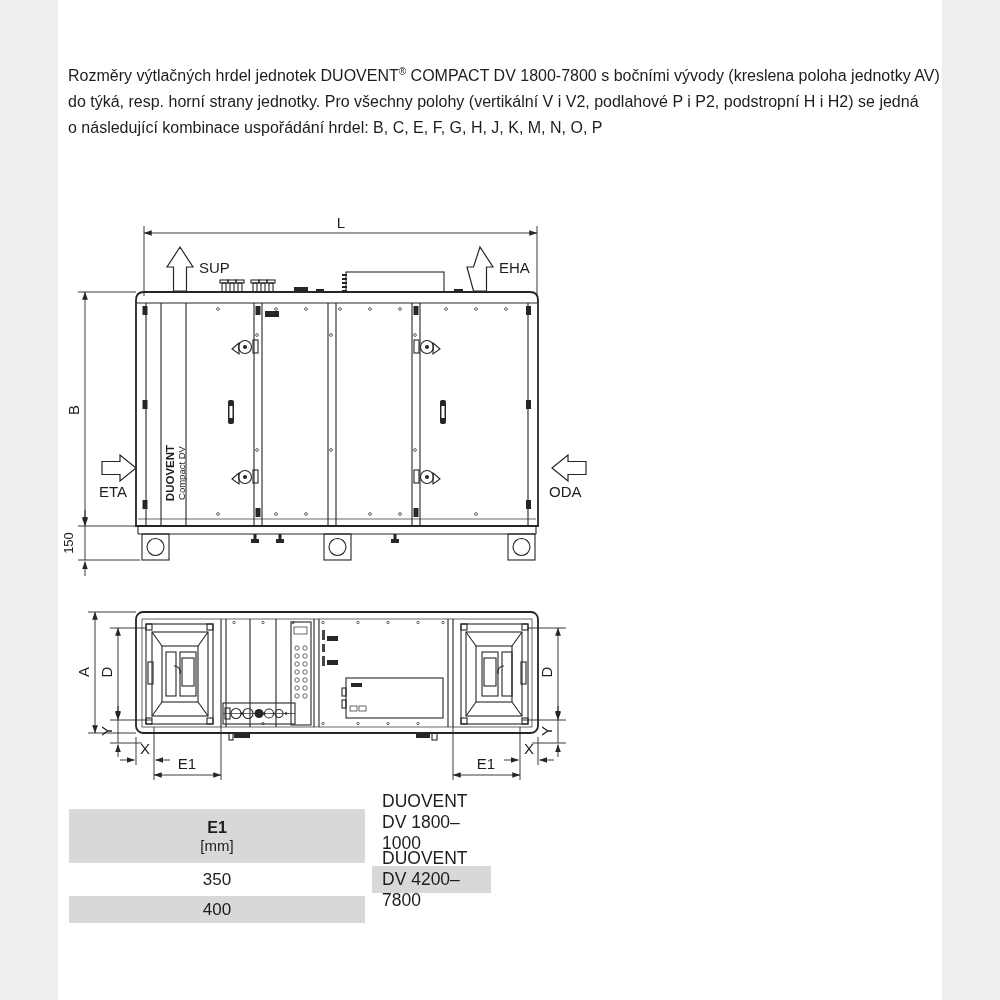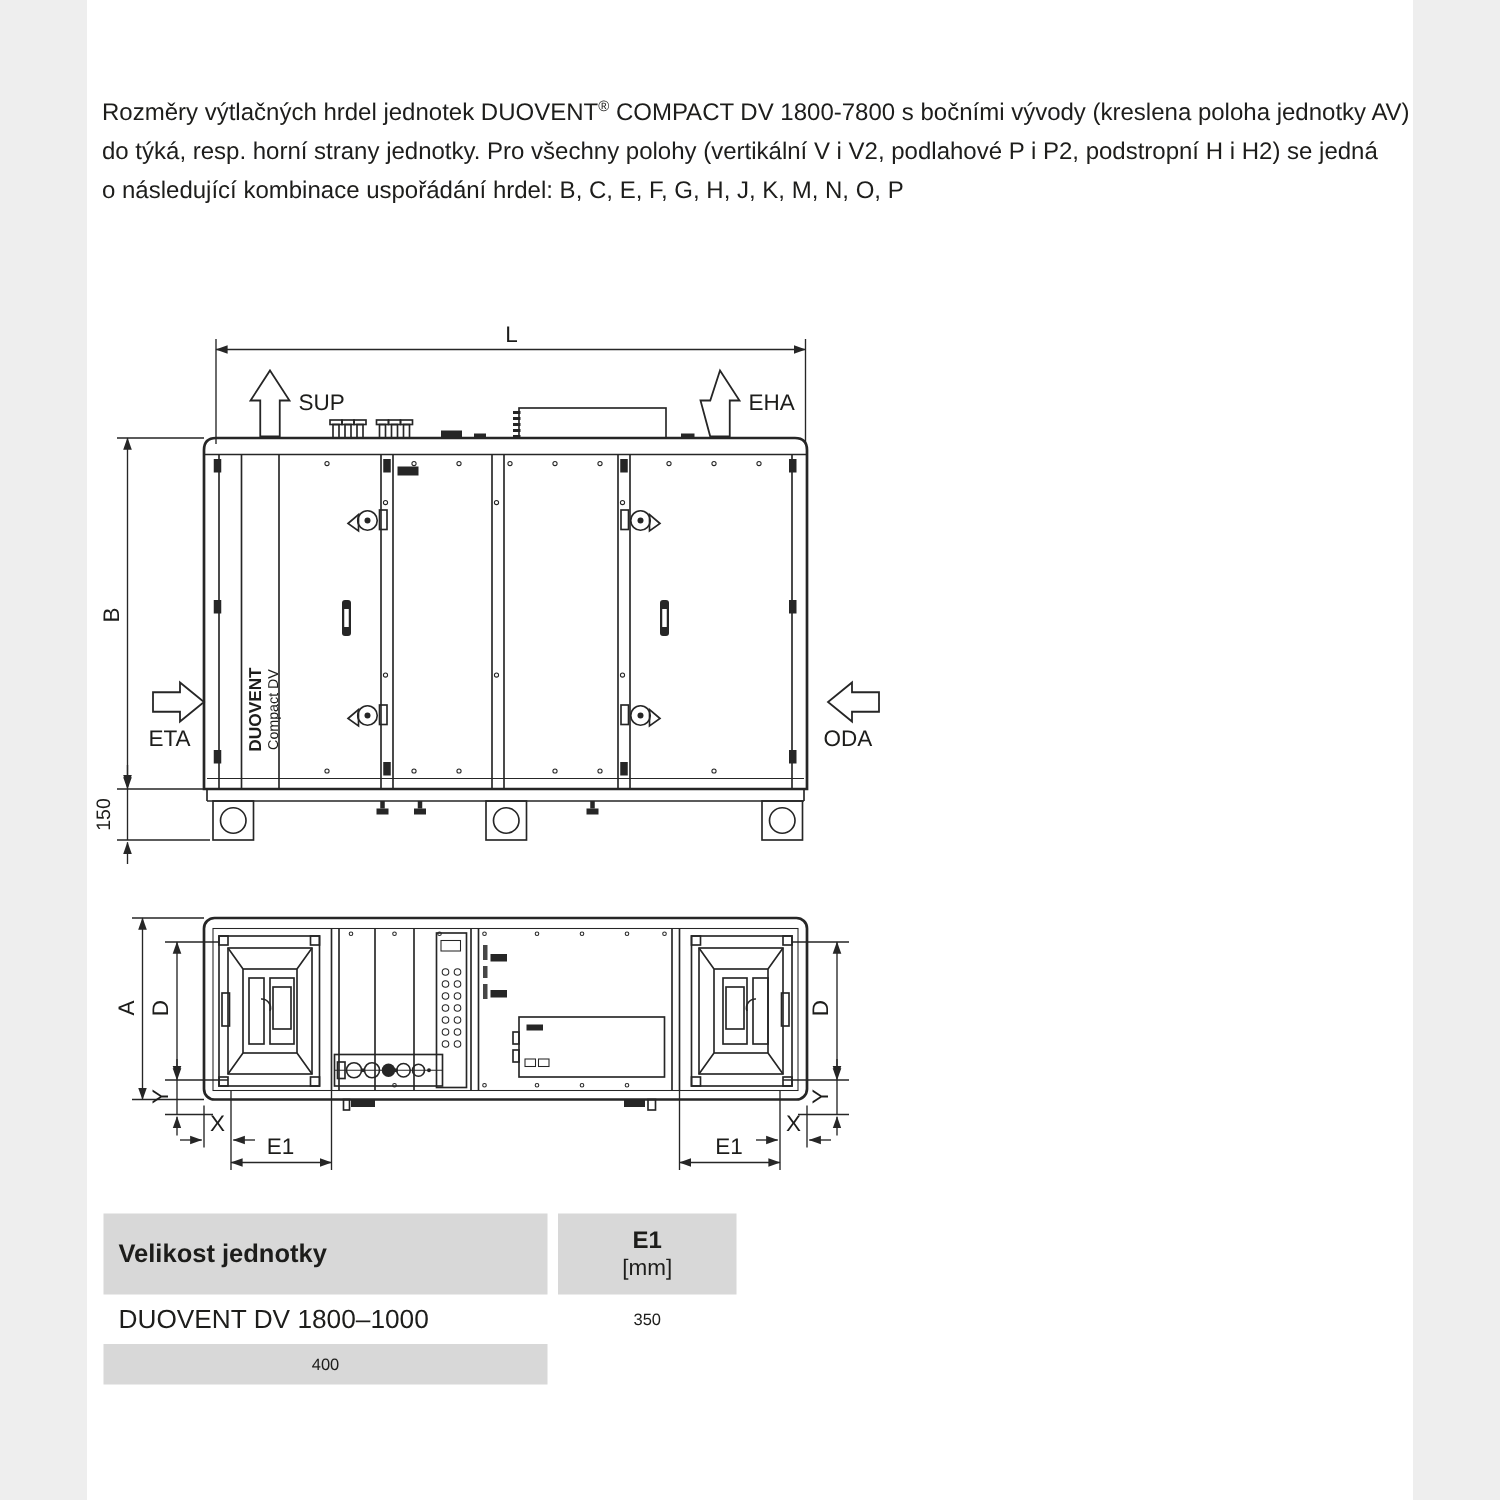--- a/index.html
+++ b/index.html
@@ -33,21 +33,21 @@
   #spec-table{
     position:absolute;left:11px;top:809px;width:422px;
     display:grid;grid-template-columns:296px 119px;column-gap:7px;row-gap:3px;
   }
   #spec-table .cell{display:flex;align-items:center;}
   #spec-table .hdr{background:var(--tbl-bg);height:54px;}
   #spec-table .hdr.c1{font-weight:bold;font-size:17px;padding-left:10px;}
   #spec-table .hdr.c2{flex-direction:column;justify-content:center;font-size:15px;}
   #spec-table .hdr.c2 .l1{font-weight:bold;font-size:16px;}
   #spec-table .row-label{height:27px;font-size:17.5px;padding-left:10px;}
-  #spec-table .row-val{height:27px;justify-content:center;font-size:11px;}
+  #spec-table .row-val{height:27px;justify-content:center;font-size:17px;}
   #spec-table .alt{background:var(--tbl-bg);}
 </style>
 </head>
 <body>
 
 <div id="canvas">
 
   <div id="intro">
     <div><span>Rozměry výtlačných hrdel jednotek DUOVENT</span><span class="sup">®</span><span> COMPACT DV 1800-7800 s bočními vývody (kreslena poloha jednotky AV)</span></div>
     <div>do týká, resp. horní strany jednotky. Pro všechny polohy (vertikální V i V2, podlahové P i P2, podstropní H i H2) se jedná</div>
@@ -417,25 +417,25 @@
 
       <g>
         <path class="d" d="M395,727 V780"></path>
         <line class="d" x1="395" y1="775" x2="462" y2="775" marker-start="url(#arr)" marker-end="url(#arr)"></line>
         <text class="t" x="428" y="769" text-anchor="middle">E1</text>
       </g>
     </g>
   </svg>
 
   <div id="spec-table">
-    <div class="cell hdr c1">Velikost jednotky</div>
     <div class="cell hdr c2">
       <span class="l1">E1</span>
       <span class="l2">[mm]</span>
     </div>
 
     <div class="cell row-label">DUOVENT DV 1800–1000</div>
     <div class="cell row-val">350</div>
 
+    <div class="cell row-label alt">DUOVENT DV 4200–7800</div>
     <div class="cell row-val alt">400</div>
   </div>
 
 </div>
 
 </body></html>

